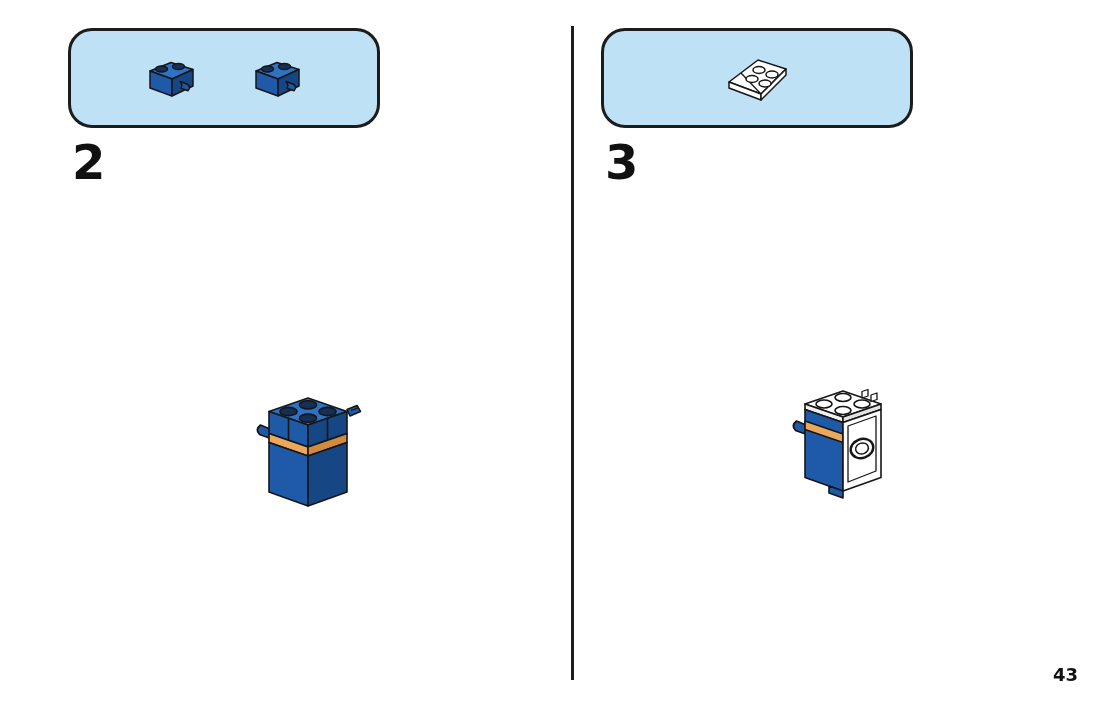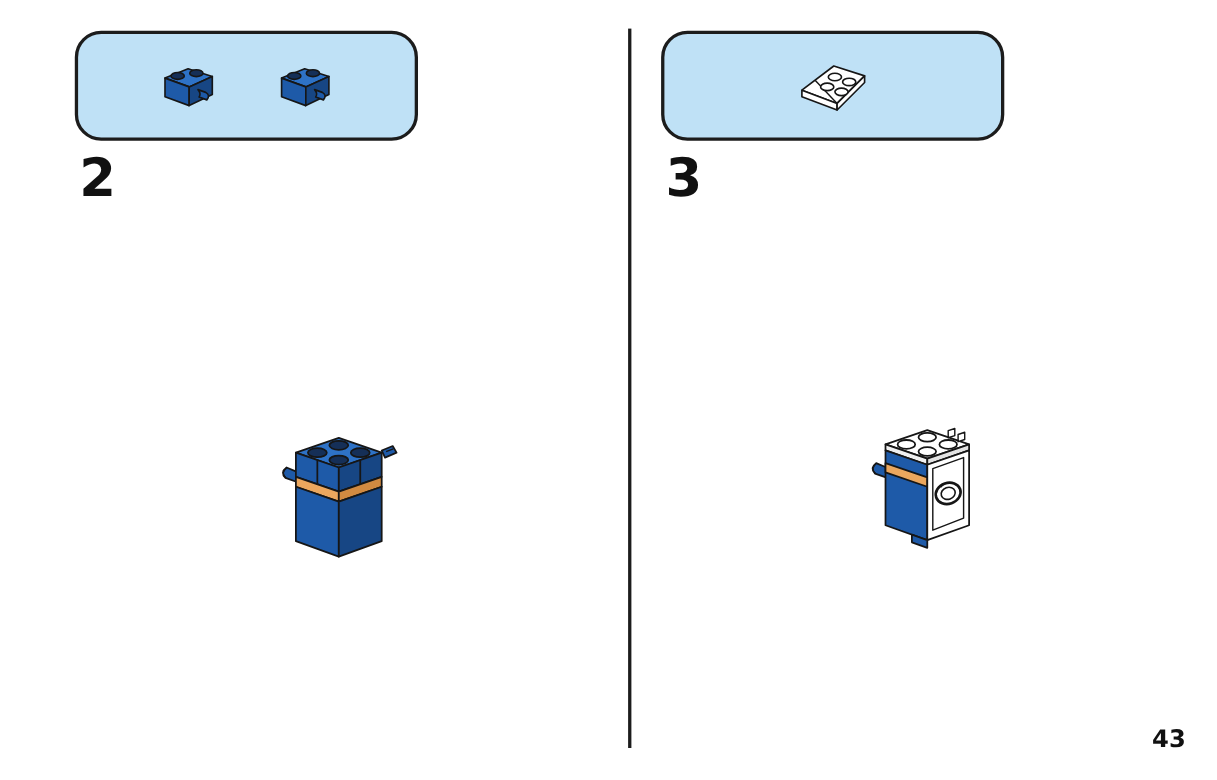--- a/index.html
+++ b/index.html
@@ -31,21 +31,21 @@
   .divider {
     position: absolute; left: 571px; top: 26px;
     width: 3px; height: 654px; background: #1c1c1c;
   }
   .assembly { position: absolute; }
   .assembly-left  { left: 253px; top: 392px; }
   .assembly-right { left: 788px; top: 385px; }
   .assembly svg { display: block; }
   .page-number {
     position: absolute; right: 28px; bottom: 24px;
-    font-size: 22px; font-weight: bold;
+    font-size: 18px; font-weight: bold;
   }
 </style>
 </head>
 <body>
 
 <div class="step step-left">
   <div class="parts-box">
     <svg width="54" height="44" viewBox="0 0 54 44">
       <g stroke="#161616" stroke-width="1.5" stroke-linejoin="round">
         <polygon points="6,15 27,6.5 49,13.5 28,23" fill="#2e72c6"></polygon>

